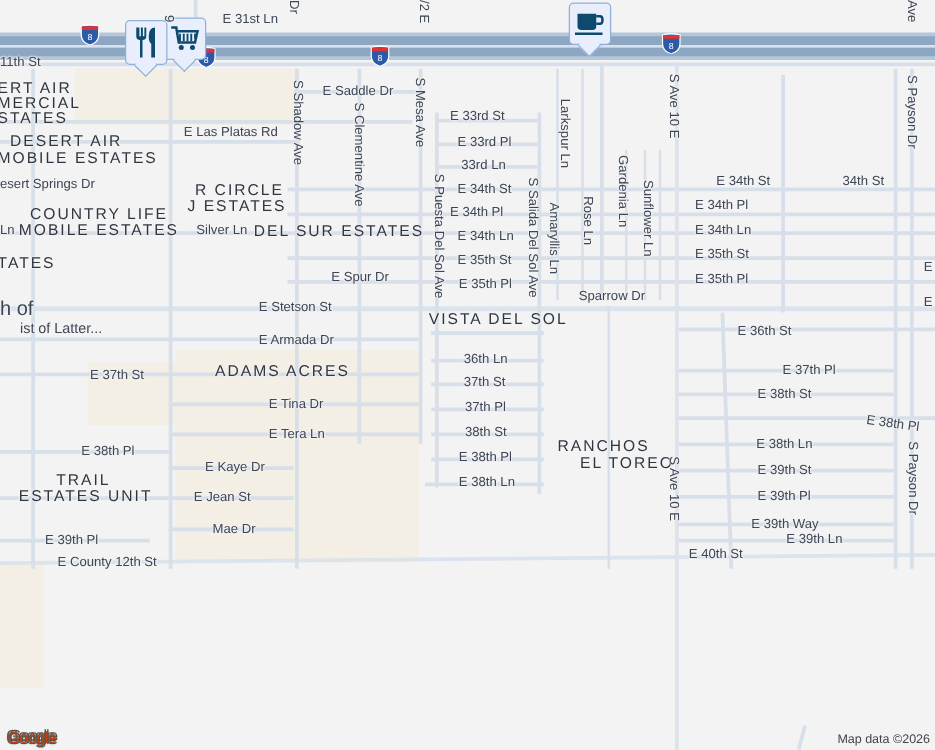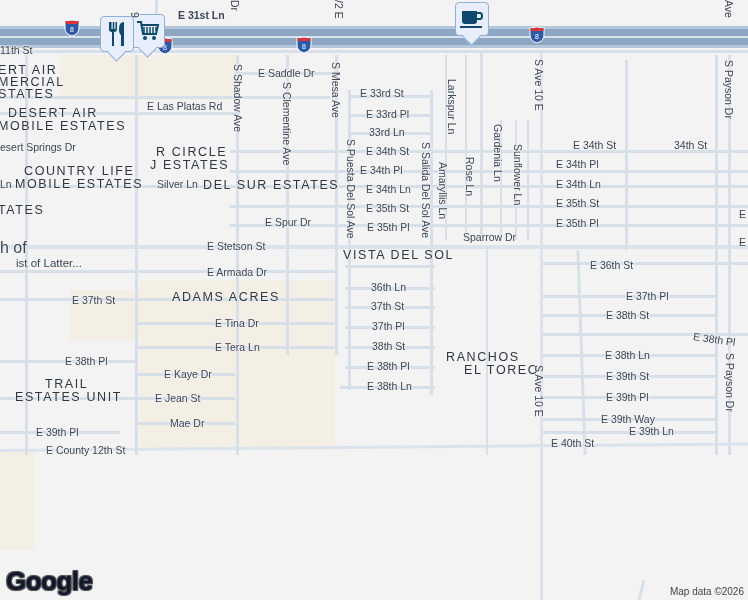--- a/index.html
+++ b/index.html
@@ -11,21 +11,21 @@
   .hwy { position: absolute; left: 0; width: 748px; }
   .lbl { position: absolute; font-size: 10.5px; color: #3c4654; white-space: nowrap; line-height: 12px;
          text-shadow: 0 0 2px #f4f3f4, 0 0 2px #f4f3f4, 0 0 2px #f4f3f4; }
   .lbl.v { transform-origin: 0 0; transform: rotate(90deg); }
   .area { position: absolute; font-size: 12.5px; letter-spacing: 1.6px; color: #2f3640; font-weight: normal; white-space: nowrap; line-height: 14px;
           text-shadow: 0 0 2px #f4f3f4, 0 0 2px #f4f3f4; }
   .shield { position: absolute; width: 16px; height: 17px; }
   .pin { position: absolute; width: 34px; height: 34px; background: #e8eefc; border: 1px solid #8fb0da; border-radius: 4px; box-sizing: border-box; display: flex; align-items: center; justify-content: center; }
   .pin::after { content: ""; position: absolute; left: 50%; bottom: -8px; margin-left: -7px; width: 12px; height: 12px; background: #e8eefc; border-right: 1px solid #8fb0da; border-bottom: 1px solid #8fb0da; transform: rotate(45deg); }
   .pin svg { position: relative; z-index: 1; }
-  .google { position: absolute; left: 6px; bottom: 3px; font-size: 26px; font-weight: bold; color: #0f172a; letter-spacing: -0.5px;
+  .google { position: absolute; left: 6px; bottom: 3px; font-size: 13px; font-weight: normal; color: #c2410c; letter-spacing: -0.5px;
             text-shadow: -1px -1px 0 #555, 1px -1px 0 #555, -1px 1px 0 #555, 1px 1px 0 #555, 0 0 2px #555; }
   .attrib { position: absolute; right: 0; bottom: 0; background: rgba(244,243,244,0.9); font-size: 10px; color: #444; padding: 2px 4px 3px 5px; }
 </style>
 </head>
 <body>
 
 <div id="map">
 
   <div class="zone" style="left:60px;top:55px;width:180px;height:45px;"></div>
   <div class="zone" style="left:140px;top:280px;width:195px;height:170px;"></div>
@@ -153,21 +153,21 @@
   <div class="area" style="left:150px;top:158px;">J ESTATES</div>
   <div class="area" style="left:203px;top:178px;">DEL SUR ESTATES</div>
   <div class="area" style="left:-2px;top:203px;">TATES</div>
   <div class="area" style="left:343px;top:248px;">VISTA DEL SOL</div>
   <div class="area" style="left:172px;top:290px;">ADAMS ACRES</div>
   <div class="area" style="left:446px;top:350px;">RANCHOS</div>
   <div class="area" style="left:464px;top:363px;text-align:center;">EL TOREO</div>
   <div class="area" style="left:45px;top:377px;">TRAIL</div>
   <div class="area" style="left:15px;top:390px;">ESTATES UNIT</div>
 
-  <div class="lbl" style="left:178px;top:9px;font-weight:bold;">E 31st Ln</div>
+  <div class="lbl" style="left:178px;top:9px;">E 31st Ln</div>
   <div class="lbl" style="left:0px;top:44px;">11th St</div>
   <div class="lbl" style="left:258px;top:67px;">E Saddle Dr</div>
   <div class="lbl" style="left:147px;top:100px;">E Las Platas Rd</div>
   <div class="lbl" style="left:0px;top:141px;">esert Springs Dr</div>
   <div class="lbl" style="left:157px;top:178px;">Silver Ln</div>
   <div class="lbl" style="left:0px;top:178px;">Ln</div>
   <div class="lbl" style="left:265px;top:216px;">E Spur Dr</div>
   <div class="lbl" style="left:207px;top:240px;">E Stetson St</div>
   <div class="lbl" style="left:0px;top:242px;font-size:16px;">h of</div>
   <div class="lbl" style="left:16px;top:257px;font-size:11.5px;">ist of Latter...</div>

